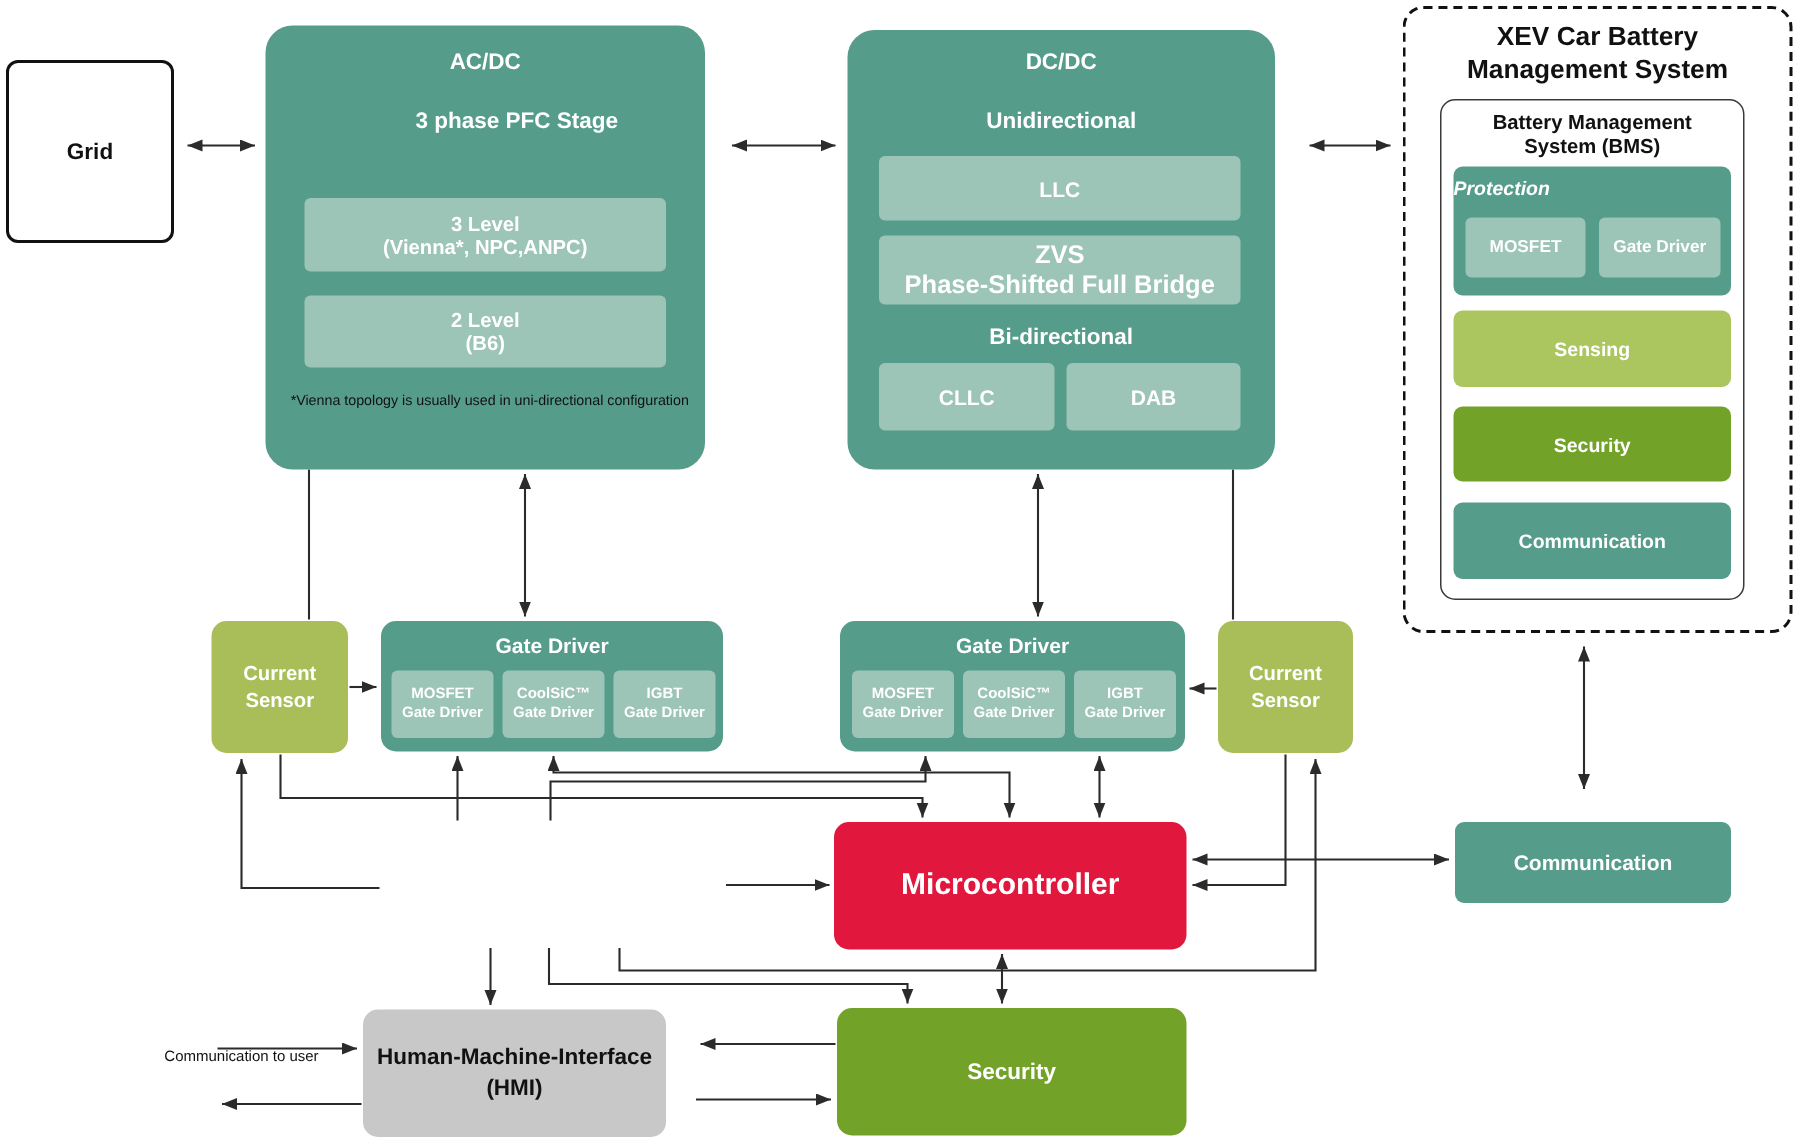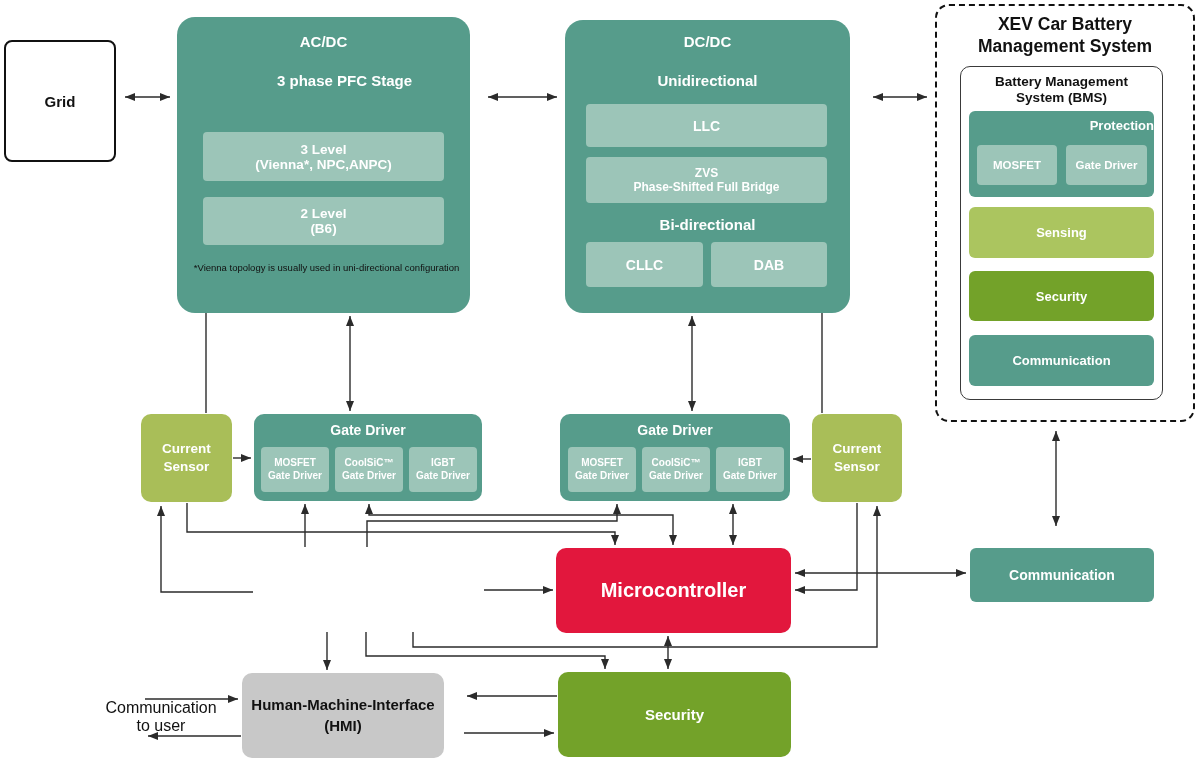--- a/index.html
+++ b/index.html
@@ -22,37 +22,37 @@
   #dcdc { left:565px; top:20px; width:285px; height:293px; }
   .bigblock .ttl { position:absolute; left:0; right:0; text-align:center; font-weight:bold; font-size:15px; color:#fff; }
   .chip-light { position:absolute; background:#9CC5B8; border-radius:4px; color:#fff; font-weight:bold; }
   #acdc-title { top:16px; } #acdc-sub { top:55px;padding-left:42px; }
   #acdc-l3 { left:26px; top:115px; width:241px; height:49px; font-size:13.5px; }
   #acdc-l2 { left:26px; top:180px; width:241px; height:48px; font-size:13.5px; }
   #acdc-foot { position:absolute; left:-4px; right:-10px; top:245px; text-align:center;
     font-size:9.5px; color:#111; font-weight:400; }
   #dcdc-title { top:13px; } #dcdc-uni { top:52px; } #dcdc-bi { top:196px; }
   #dcdc-llc { left:21px; top:84px; width:241px; height:43px; font-size:14px; }
-  #dcdc-zvs { left:21px; top:137px; width:241px; height:46px; font-size:12px; }
+  #dcdc-zvs { left:21px; top:137px; width:241px; height:46px; font-size:17px; }
   #dcdc-cllc { left:21px; top:222px; width:117px; height:45px; font-size:14px; }
   #dcdc-dab { left:146px; top:222px; width:116px; height:45px; font-size:14px; }
 
   
   #xev { left:935px; top:4px; width:260px; height:418px; border:2px dashed #111;
     border-radius:14px; background:#fff; }
   #xev-title { position:absolute; left:0; right:0; top:8px; text-align:center;
     font-size:17.5px; font-weight:bold; color:#111; line-height:1.25; }
   #bms { position:absolute; left:23px; top:60px; width:203px; height:334px;
     border:1.5px solid #3a3a3a; border-radius:10px; background:#fff; }
   #bms-title { position:absolute; left:0; right:0; top:7px; text-align:center;
     font-size:13.5px; font-weight:bold; color:#111; line-height:1.2; }
   #bms-protection { position:absolute; left:8px; top:44px; width:185px; height:86px;
     background:#569C8B; border-radius:6px; }
-  #bms-protection .ttl2 { position:absolute; left:0; right:0; top:7px; text-align:right;
-    color:#fff; font-weight:bold; font-size:13px; }
+  #bms-protection .ttl2 { position:absolute; left:0; right:0; top:7px; text-align:left;
+    color:#fff; font-weight:bold; font-size:13px;font-style:italic; }
   .prot-chip { position:absolute; top:34px; height:40px; background:#9CC5B8; border-radius:4px;
     color:#fff; font-weight:bold; font-size:11.5px; }
   #prot-mosfet { left:8px; width:80px; }
   #prot-gd { left:97px; width:81px; }
   .bms-band { position:absolute; left:8px; width:185px; height:51px; border-radius:6px;
     color:#fff; font-weight:bold; font-size:13px; }
   #bms-sensing { top:140px; background:#ABC55F; }
   #bms-security { top:204px; background:#73A229; height:50px; }
   #bms-comm { top:268px; background:#569C8B; }
 
@@ -75,21 +75,21 @@
     border-radius:10px; color:#fff; font-weight:bold; font-size:15px; }
   #mcu { left:556px; top:548px; width:235px; height:85px; background:#E2173D;
     border-radius:10px; color:#fff; font-weight:bold; font-size:20px; }
   #comm-box { left:970px; top:548px; width:184px; height:54px; background:#569C8B;
     border-radius:6px; color:#fff; font-weight:bold; font-size:14px; }
   #hmi { left:242px; top:673px; width:202px; height:85px; background:#C8C8C8;
     border-radius:10px; color:#111; font-weight:bold; font-size:15px; line-height:1.35; }
   #sec-box { left:558px; top:672px; width:233px; height:85px; background:#73A229;
     border-radius:10px; color:#fff; font-weight:bold; font-size:15px; }
   #comm-user { position:absolute; left:102px; top:699px; width:118px; z-index:2;
-    font-size:16px; color:#111; text-align:center; }
+    font-size:10px; color:#111; text-align:center; }
 </style>
 </head>
 <body>
 
 <div id="stage">
 
   <svg id="wires" width="1200" height="759" viewBox="0 0 1200 759">
     <defs>
       <marker id="ah" markerWidth="11" markerHeight="9" refX="10" refY="4" orient="auto" markerUnits="userSpaceOnUse">
         <path d="M0,0 L10,4 L0,8 z" fill="#2b2b2b"></path>

